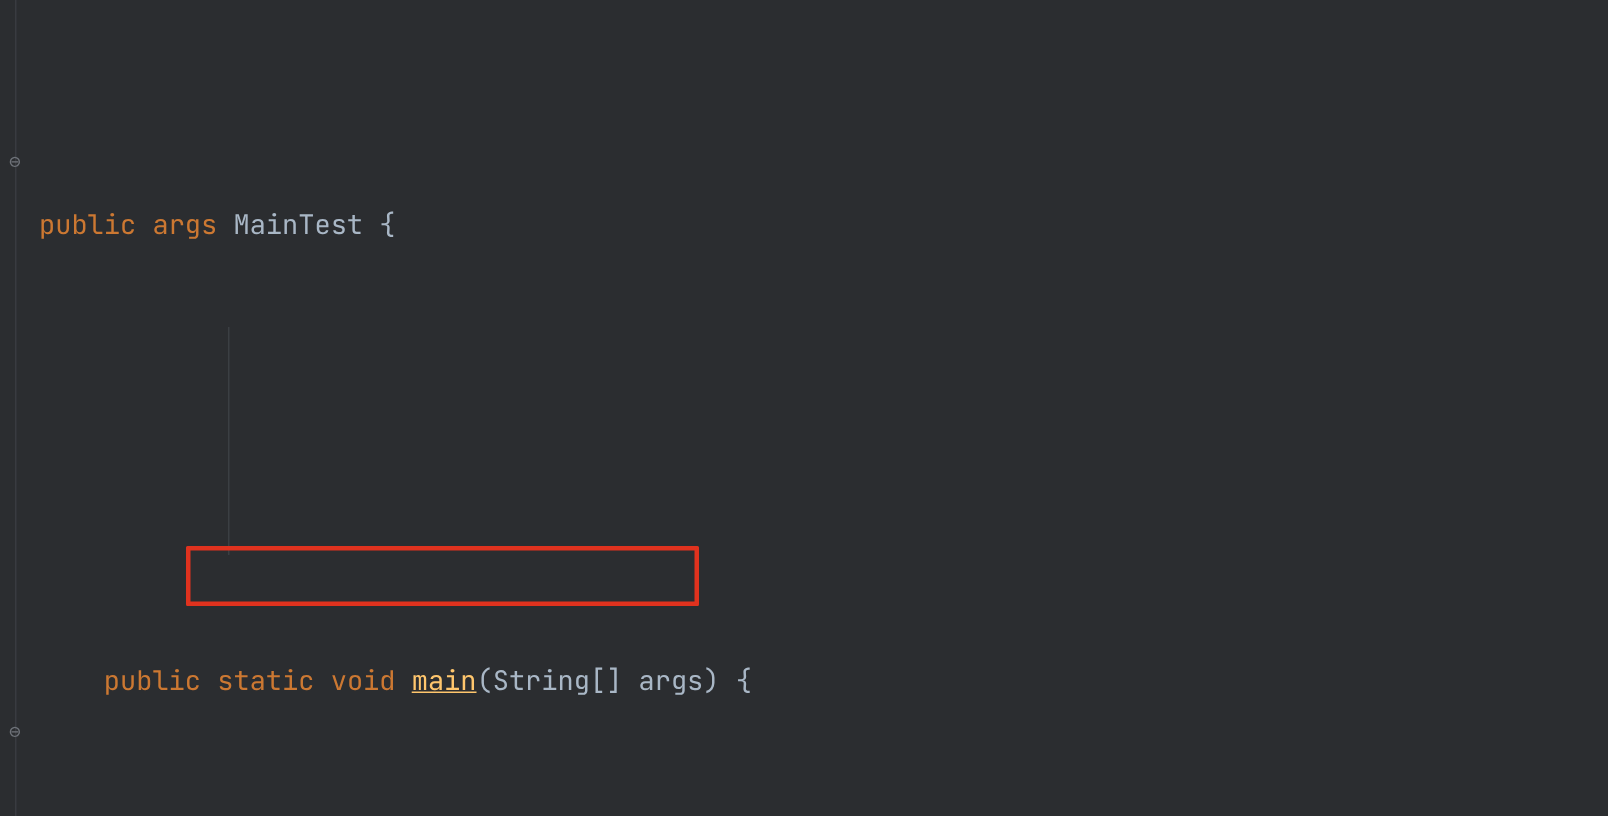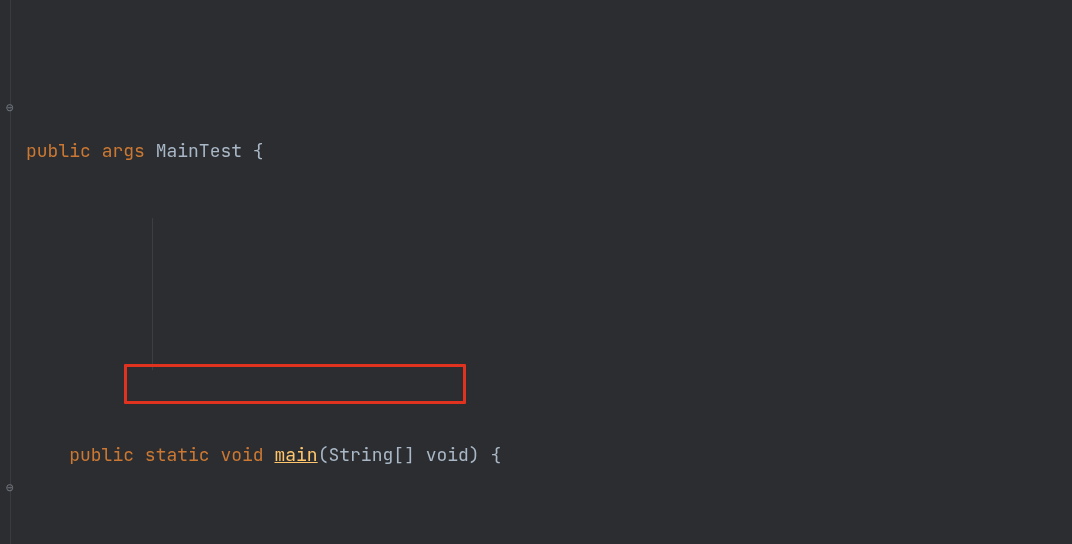--- a/index.html
+++ b/index.html
@@ -86,21 +86,21 @@
 </div>
 
 <div class="v-guide" style="left:152px; top:218px; height:152px;"></div>
 
 <div class="code-area">
 
   <div class="code-line"><span class="kw">public</span><span class="ident"> </span><span class="kw">args</span><span class="ident"> </span><span class="ident">MainTest</span><span class="punct"> </span><span class="punct">{</span></div>
 
   <div class="code-line"></div>
 
-  <div class="code-line"><span class="ident">    </span><span class="kw">public</span><span class="ident"> </span><span class="kw">static</span><span class="ident"> </span><span class="kw">void</span><span class="ident"> </span><span class="method-decl">main</span><span class="ident">(String[] void) {</span></div>
+  <div class="code-line"><span class="ident">    </span><span class="kw">public</span><span class="ident"> </span><span class="kw">static</span><span class="ident"> </span><span class="kw">void</span><span class="ident"> </span><span class="method-decl">main</span><span class="ident">(String[] args) {</span></div>
 
   
 
   
 
   
 
   
 
   

